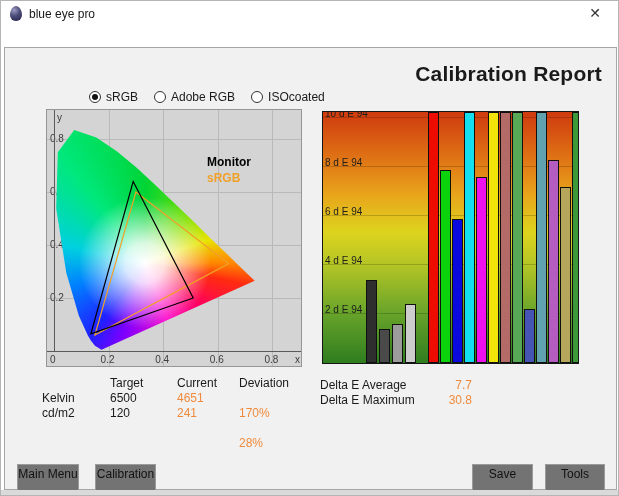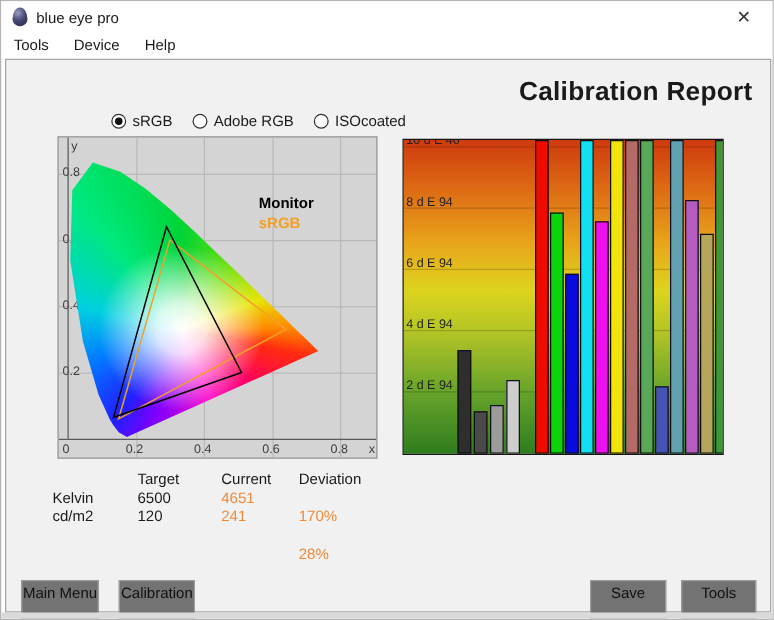--- a/index.html
+++ b/index.html
@@ -100,21 +100,20 @@
 <body>
 
 <div id="window">
 
   <div id="titlebar">
     <div id="app-icon"></div>
     <span id="window-title">blue eye pro</span>
     <div id="close-button">✕</div>
   </div>
 
-  <div id="menubar"><span class="menu-item">Tools</span><span class="menu-item">Device</span><span class="menu-item">Help</span></div>
 
   <div id="panel">
 
     <div id="color-space-group"><span class="radio-opt"><span class="radio-circle checked"></span><span>sRGB</span></span><span class="radio-opt"><span class="radio-circle"></span><span>Adobe RGB</span></span><span class="radio-opt"><span class="radio-circle"></span><span>ISOcoated</span></span></div>
 
     <div id="report-title">Calibration Report</div>
 
     <div id="cie-plot">
       <div id="cie-grid">
           <span class="tick-label" style="left: 3px; top: 244px;">0</span>
@@ -153,21 +152,21 @@
     <div id="bar-chart">
         <div class="bar-grid" style="bottom: 48.9756px;"></div>
         <span class="bar-ylabel" style="bottom: 42.9756px;">2 d E 94</span>
         <div class="bar-grid" style="bottom: 97.9512px;"></div>
         <span class="bar-ylabel" style="bottom: 91.9512px;">4 d E 94</span>
         <div class="bar-grid" style="bottom: 146.927px;"></div>
         <span class="bar-ylabel" style="bottom: 140.927px;">6 d E 94</span>
         <div class="bar-grid" style="bottom: 195.902px;"></div>
         <span class="bar-ylabel" style="bottom: 189.902px;">8 d E 94</span>
         <div class="bar-grid" style="bottom: 244.878px;"></div>
-        <span class="bar-ylabel" style="bottom: 238.878px;">10 d E 46</span>
+        <span class="bar-ylabel" style="bottom: 238.878px;">10 d E 94</span>
         <div class="de-bar" style="left: 43px; height: 33.1707%; background: rgb(46, 46, 46);"></div>
         <div class="de-bar" style="left: 56px; height: 13.6585%; background: rgb(74, 74, 74);"></div>
         <div class="de-bar" style="left: 69px; height: 15.6098%; background: rgb(156, 156, 156);"></div>
         <div class="de-bar" style="left: 82px; height: 23.4146%; background: rgb(205, 205, 205);"></div>
         <div class="de-bar" style="left: 105px; height: 100%; background: rgb(238, 12, 0);"></div>
         <div class="de-bar" style="left: 117px; height: 77.0732%; background: rgb(12, 212, 12);"></div>
         <div class="de-bar" style="left: 129px; height: 57.561%; background: rgb(10, 10, 222);"></div>
         <div class="de-bar" style="left: 141px; height: 100%; background: rgb(18, 223, 240);"></div>
         <div class="de-bar" style="left: 153px; height: 74.1463%; background: rgb(238, 16, 238);"></div>
         <div class="de-bar" style="left: 165px; height: 100%; background: rgb(242, 228, 10);"></div>
@@ -179,20 +178,24 @@
         <div class="de-bar" style="left: 237px; height: 70.2439%; background: rgb(182, 166, 92);"></div>
         <div class="de-bar" style="left: 249px; height: 100%; background: rgb(60, 152, 56);"></div>
       </div>
 
     <div id="results-table">
         <div class="t-row"><span class="t-cell c0"></span><span class="t-cell c1">Target</span><span class="t-cell c2">Current</span><span class="t-cell c3">Deviation</span></div>
         <div class="t-row"><span class="t-cell c0">Kelvin</span><span class="t-cell c1">6500</span><span class="t-cell c2" style="color: rgb(239, 138, 60);">4651</span><span class="t-cell c3" style="color: rgb(239, 138, 60); margin-top: 45px;">28%</span></div>
         <div class="t-row"><span class="t-cell c0">cd/m2</span><span class="t-cell c1">120</span><span class="t-cell c2" style="color: rgb(239, 138, 60);">241</span><span class="t-cell c3" style="color: rgb(239, 138, 60);">170%</span></div>
       </div>
 
+    <div id="delta-e">
+        <div class="de-row"><span class="de-label">Delta E Average</span><span class="de-value" style="color: rgb(239, 138, 60);">7.7</span></div>
+        <div class="de-row"><span class="de-label">Delta E Maximum</span><span class="de-value" style="color: rgb(239, 138, 60);">30.8</span></div>
+      </div>
 
     <div id="btn-main-menu" class="btn">Main Menu</div>
     <div id="btn-calibration" class="btn">Calibration</div>
     <div id="btn-save" class="btn">Save</div>
     <div id="btn-quit" class="btn">Tools</div>
 
   </div>
 
   <div id="bottom-strip"></div>
 </div>

